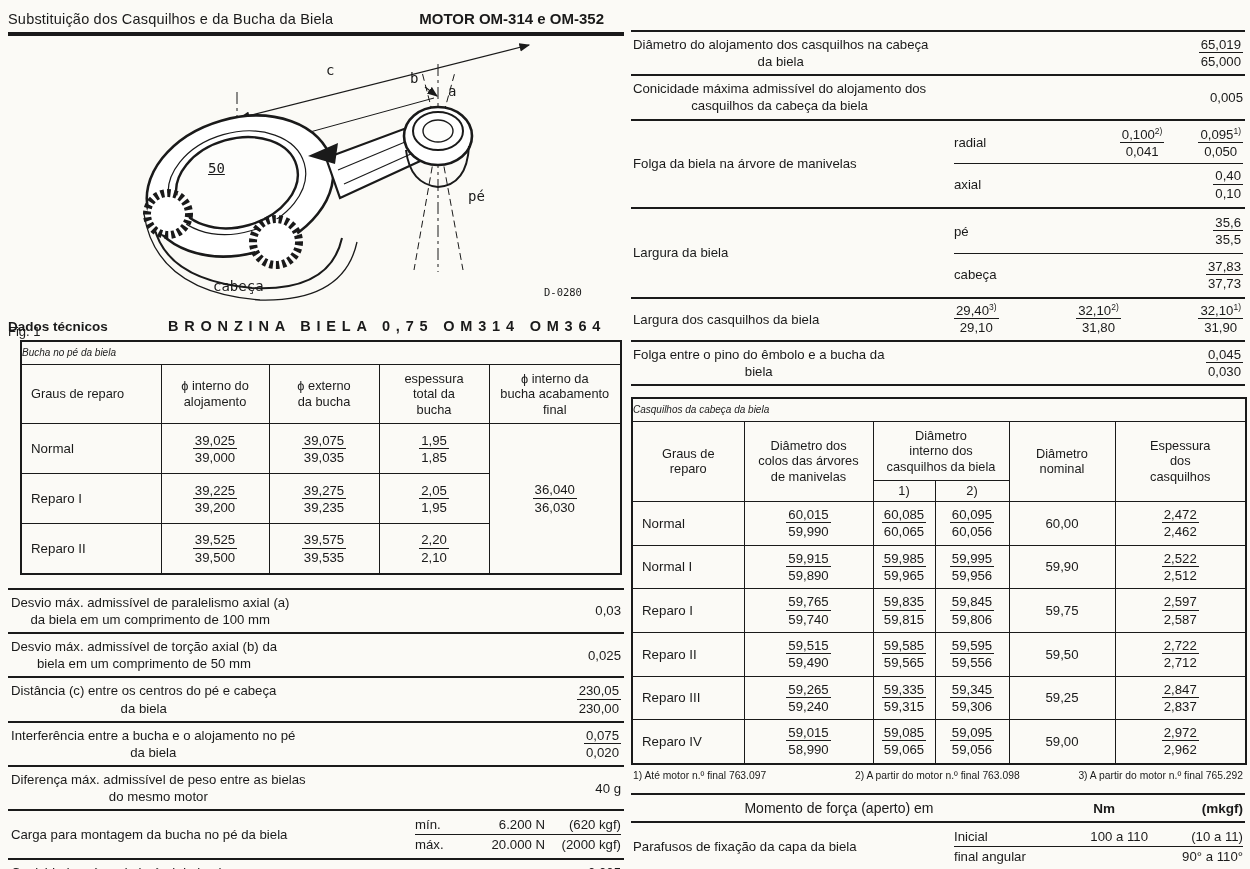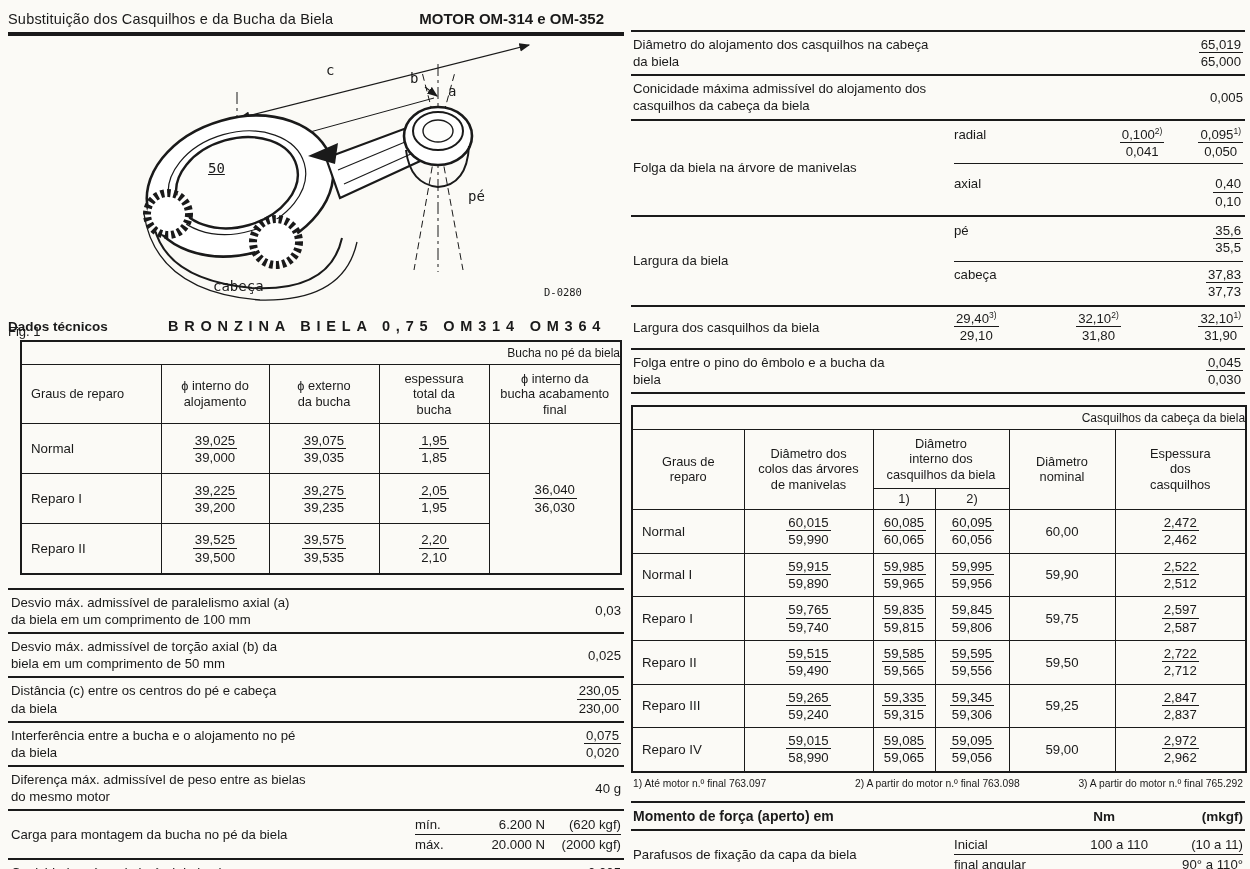--- a/index.html
+++ b/index.html
@@ -34,50 +34,50 @@
 
   
   .dadosrow{display:flex;align-items:baseline;margin:2px 0 6px 0;}
   .dadoslabel{font-size:13.5px;font-weight:bold;width:160px;}
   .dadosvalue{font-size:14.5px;font-weight:bold;letter-spacing:0.40em;white-space:nowrap;}
 
   
   table{border-collapse:collapse;table-layout:fixed;}
   .dtable{border:2px solid var(--ink);margin-left:12px;}
   .dtable td,.dtable th{border:1.3px solid var(--ink);font-weight:normal;}
-  .ttl{font-size:12px;font-weight:bold;text-align:right;height:23px;}
+  .ttl{font-size:10px;font-weight:bold;text-align:left;height:23px;font-style:italic;}
   .hcell{font-size:12.8px;text-align:center;white-space:pre-line;line-height:1.22;padding:6px 2px;vertical-align:middle;}
   .lblcell{font-size:13.3px;text-align:left;padding-left:9px;vertical-align:middle;}
   .vcell{text-align:center;vertical-align:middle;padding:5px 2px;}
 
   
   .fr{display:inline-flex;flex-direction:column;align-items:center;font-size:13.2px;line-height:1.16;vertical-align:middle;}
   .ft{border-bottom:1.5px solid var(--ink);padding:0 2px 0 2px;white-space:nowrap;}
   .fb{padding-top:1px;white-space:nowrap;}
   sup.fn{font-size:8.5px;vertical-align:super;line-height:0;}
 
   
   .speclist{border-bottom:2.2px solid var(--ink);}
   .spec{display:flex;justify-content:space-between;align-items:center;border-top:2.2px solid var(--ink);padding:4px 3px;min-height:34px;}
-  .lab{white-space:pre-line;font-size:13.2px;line-height:1.3;max-width:380px;}
+  .lab{white-space:pre-line;font-size:13.2px;line-height:1.3;max-width:380px;text-align:center;}
   .val{font-size:13.2px;white-space:nowrap;}
   .sub{display:flex;flex-direction:column;justify-content:center;}
-  .subrow{display:flex;justify-content:space-between;align-items:flex-start;padding:2px 0;gap:36px;}
+  .subrow{display:flex;justify-content:space-between;align-items:center;padding:2px 0;gap:36px;}
   .divline{border-bottom:1.6px solid var(--ink);}
   .sublab{font-size:13.2px;}
 
   
   .toprule{border-top:2.4px solid var(--ink);margin-top:22px;}
   #rightcol .sub{width:289px;}
   #rightcol .spec{padding:4px 2px;}
 
   
   .momhead{display:grid;grid-template-columns:1fr 70px 128px;align-items:baseline;
            border-top:2.2px solid var(--ink);border-bottom:2.2px solid var(--ink);padding:5px 2px;margin-top:12px;}
-  .momtitle{font-size:14px;font-weight:bold;}
+  .momtitle{font-size:14px;font-weight:normal;text-align:center;}
   .momcol{font-size:13.5px;font-weight:bold;text-align:right;}
   .footnotes{display:grid;grid-template-columns:222px 222px 1fr;font-size:10.3px;padding:5px 2px 0 2px;}
 
   .carga-sub{width:206px;}
   .carga-row{display:grid;grid-template-columns:46px 84px 76px;align-items:center;padding:2px 0;}
   .carga-row .n,.carga-row .kgf{text-align:right;}
 
   .paraf-r1{display:grid;grid-template-columns:82px 112px 95px;padding:2px 0;align-items:center;}
   .paraf-r1 .n{text-align:right;}
   .paraf-r1 .kgf{text-align:right;}
@@ -338,21 +338,21 @@
             <span class="fr">
               <span class="ft"><span>0,100</span><sup class="fn">2)</sup></span>
               <span class="fb">0,041</span>
             </span>
             <span class="fr">
               <span class="ft"><span>0,095</span><sup class="fn">1)</sup></span>
               <span class="fb">0,050</span>
             </span>
           </span>
         </span>
-        <span class="subrow" style="padding-top:4px;margin-top:8px;">
+        <span class="subrow" style="padding-top:4px;">
           <span class="sublab">axial</span>
           <span class="fr">
               <span class="ft">0,40</span>
               <span class="fb">0,10</span>
             </span>
         </span>
       </span>
     </div>
 
     <div class="spec">

